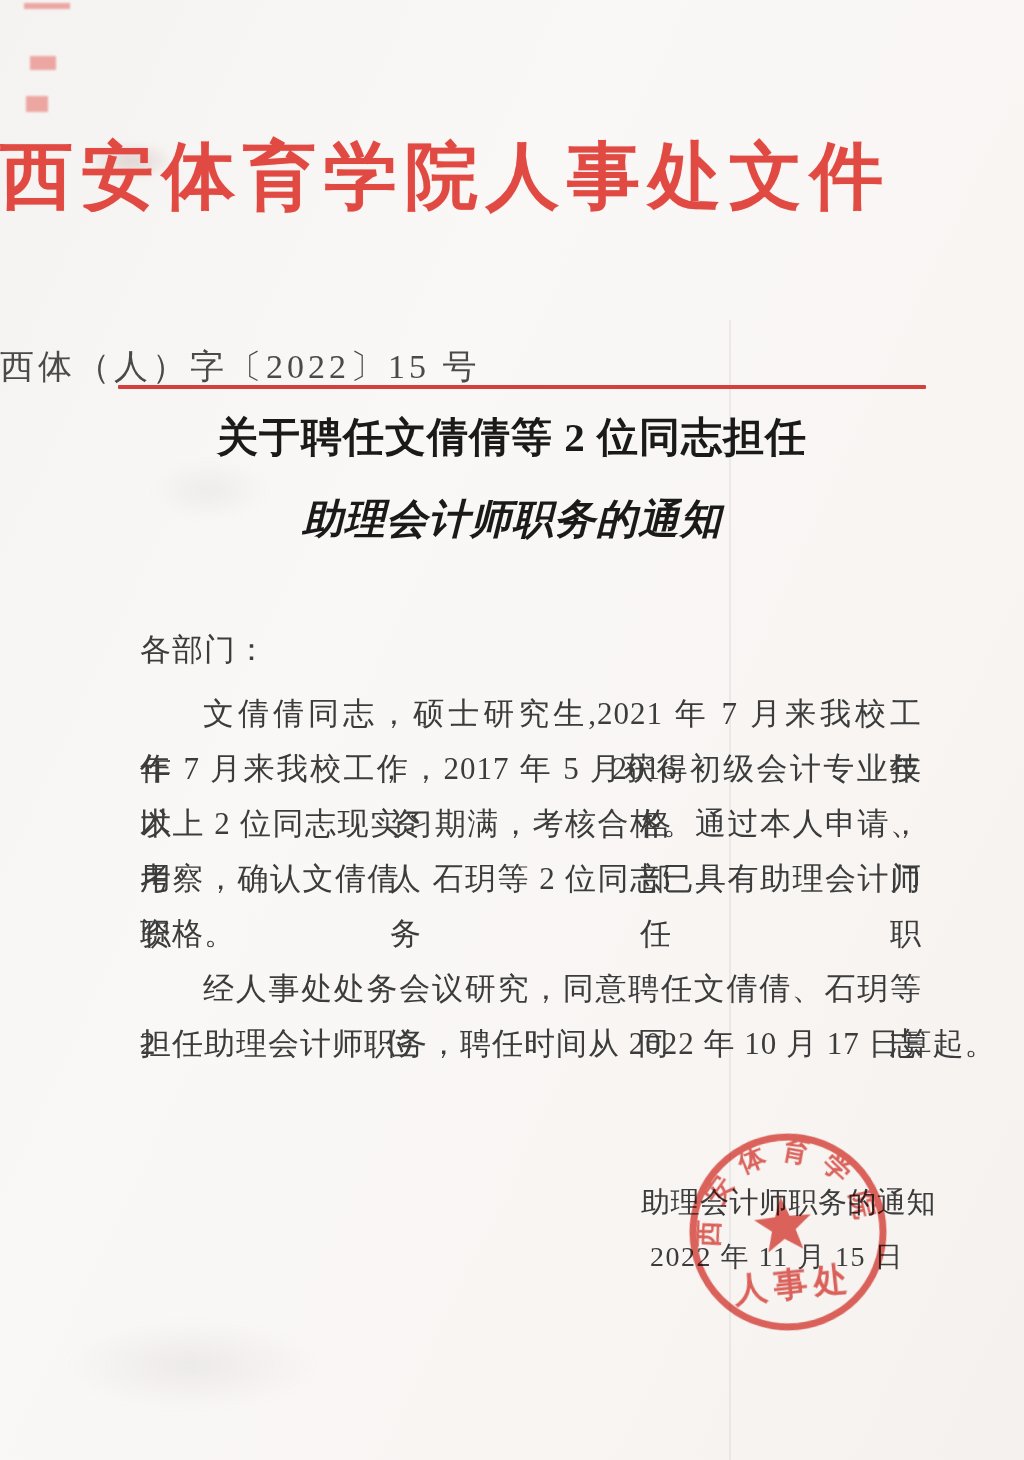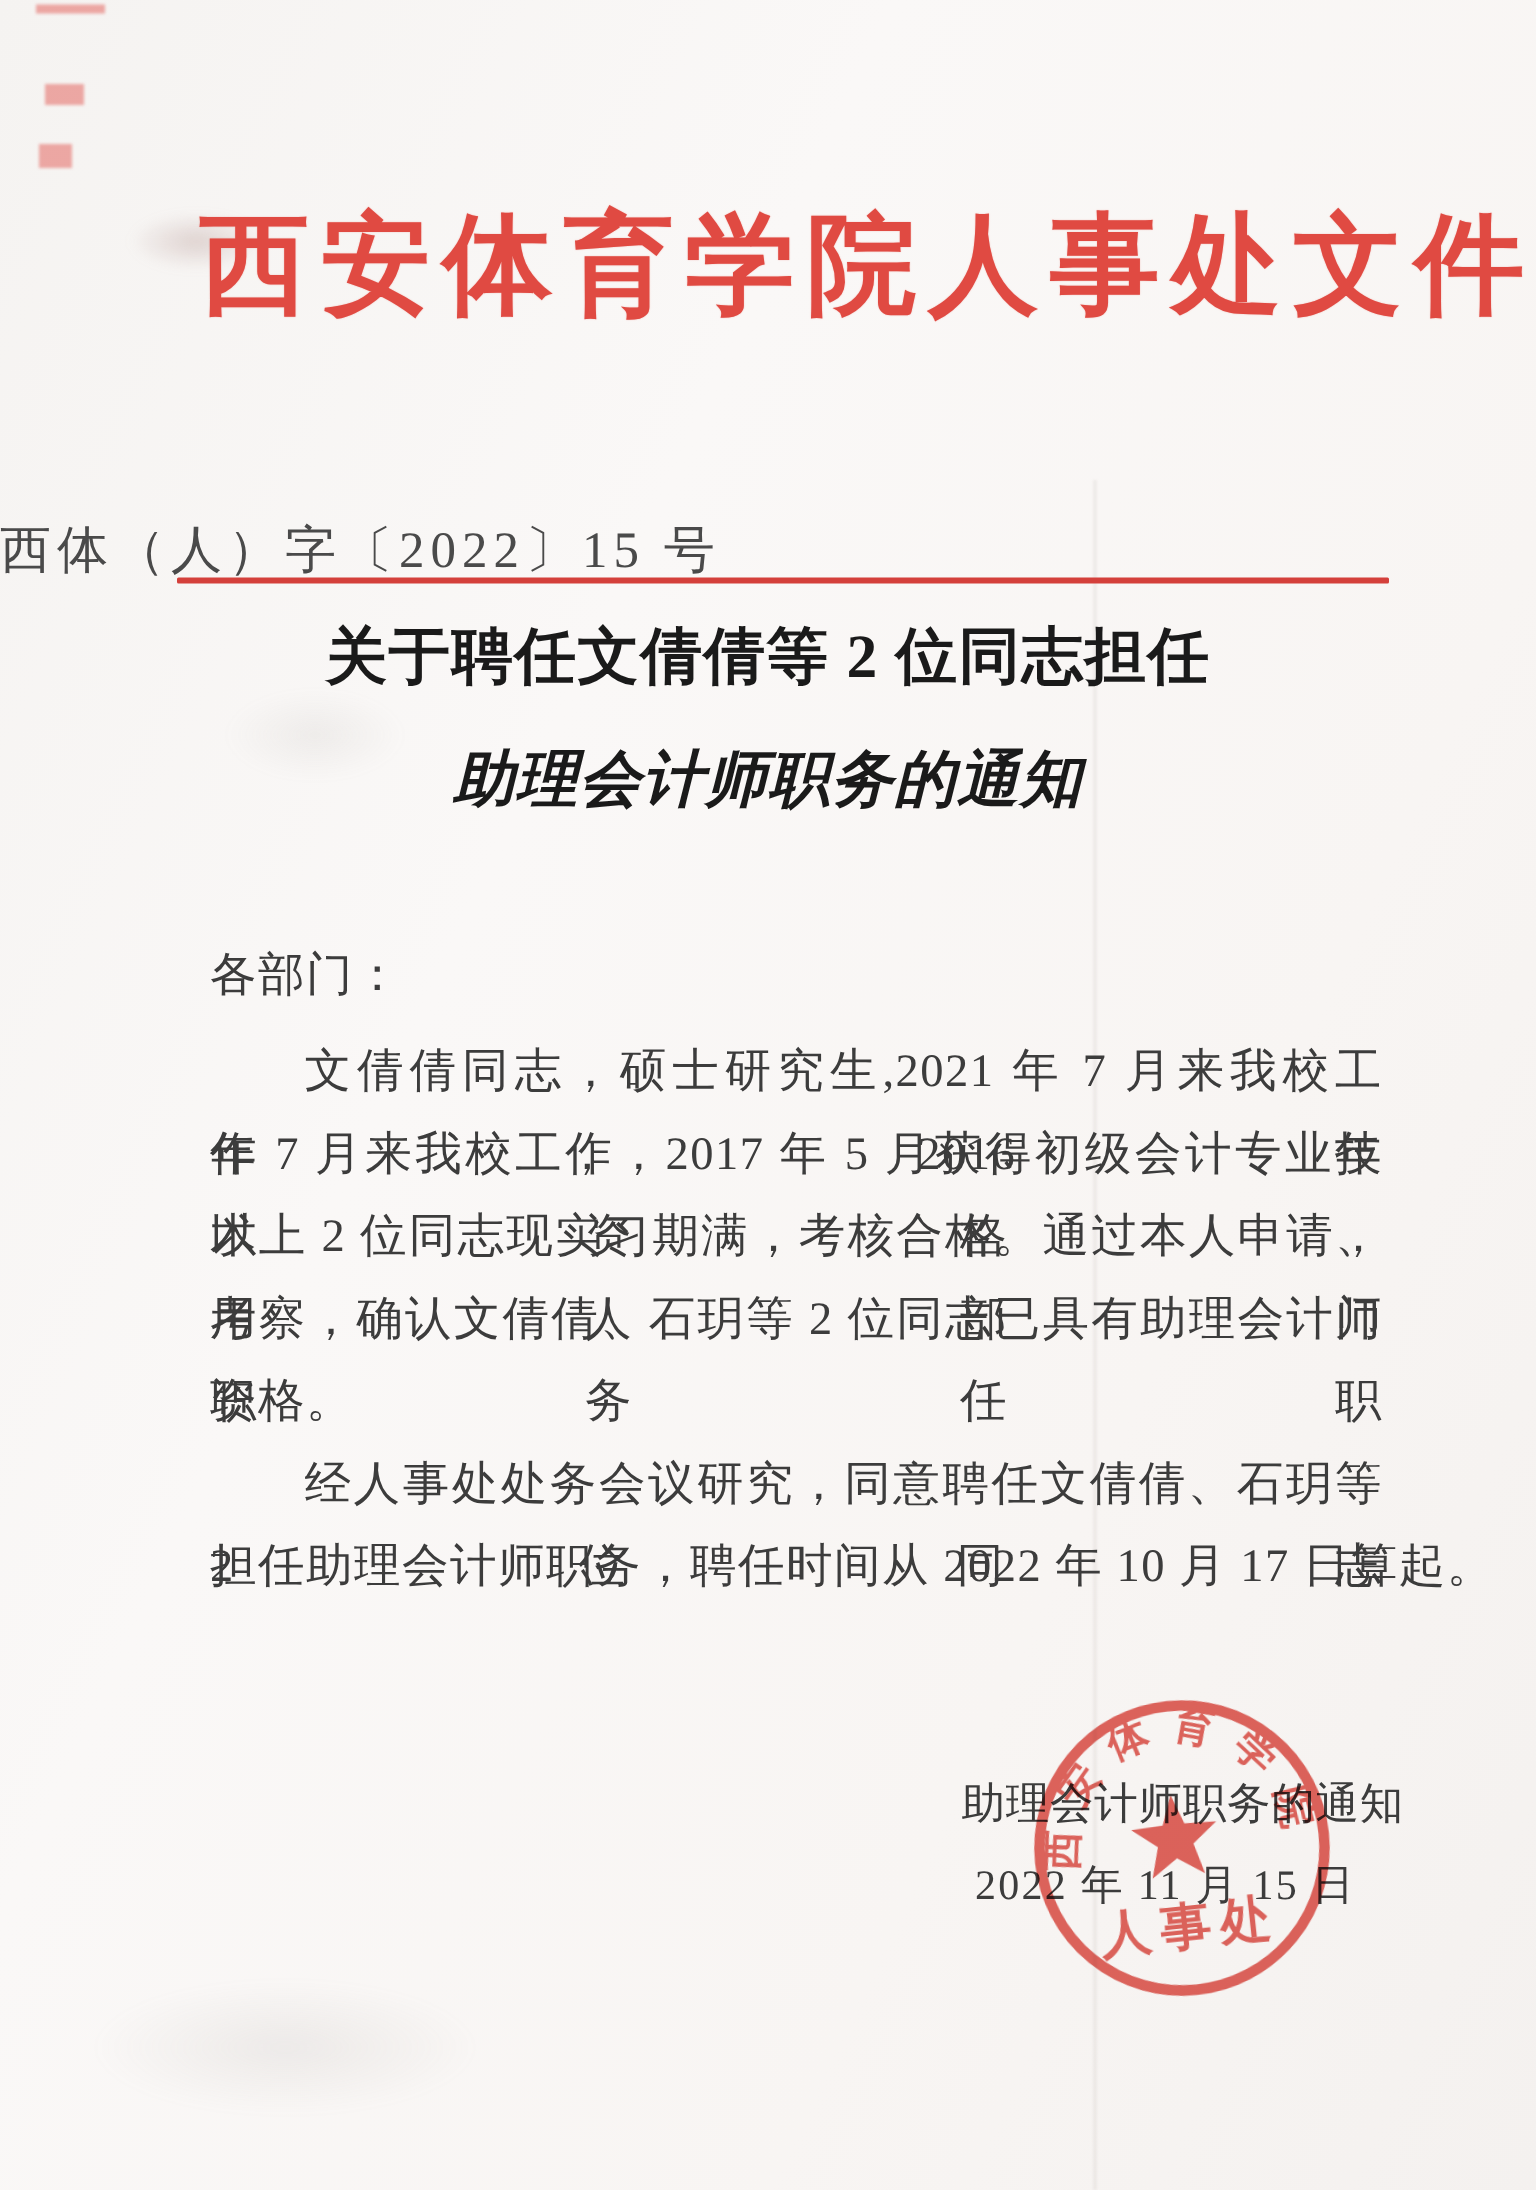--- a/index.html
+++ b/index.html
@@ -29,21 +29,21 @@
     position: absolute; left: 729px; top: 320px; width: 2px; height: 1140px;
     background: rgba(175,170,165,0.18); filter: blur(0.6px);
   }
   .edge-mark { position: absolute; background: rgba(224,74,66,0.45); filter: blur(1px); }
   .m1 { left: 24px; top: 3px;  width: 46px; height: 6px; }
   .m2 { left: 30px; top: 56px; width: 26px; height: 14px; }
   .m3 { left: 26px; top: 96px; width: 22px; height: 16px; }
 
   .header-title {
     position: absolute; top: 128px; left: 0; width: 100%;
-    text-align: right;
+    text-align: left;
     font-size: 73px; font-weight: bold;
     letter-spacing: 8px;
     color: #e04a42;
     text-shadow: 0 0 1px rgba(224,74,66,0.4);
     white-space: nowrap;
   }
   .doc-number {
     position: absolute; top: 344px; left: 0; width: 100%;
     text-align: left;
     font-size: 34px; color: #4a4a4a;

